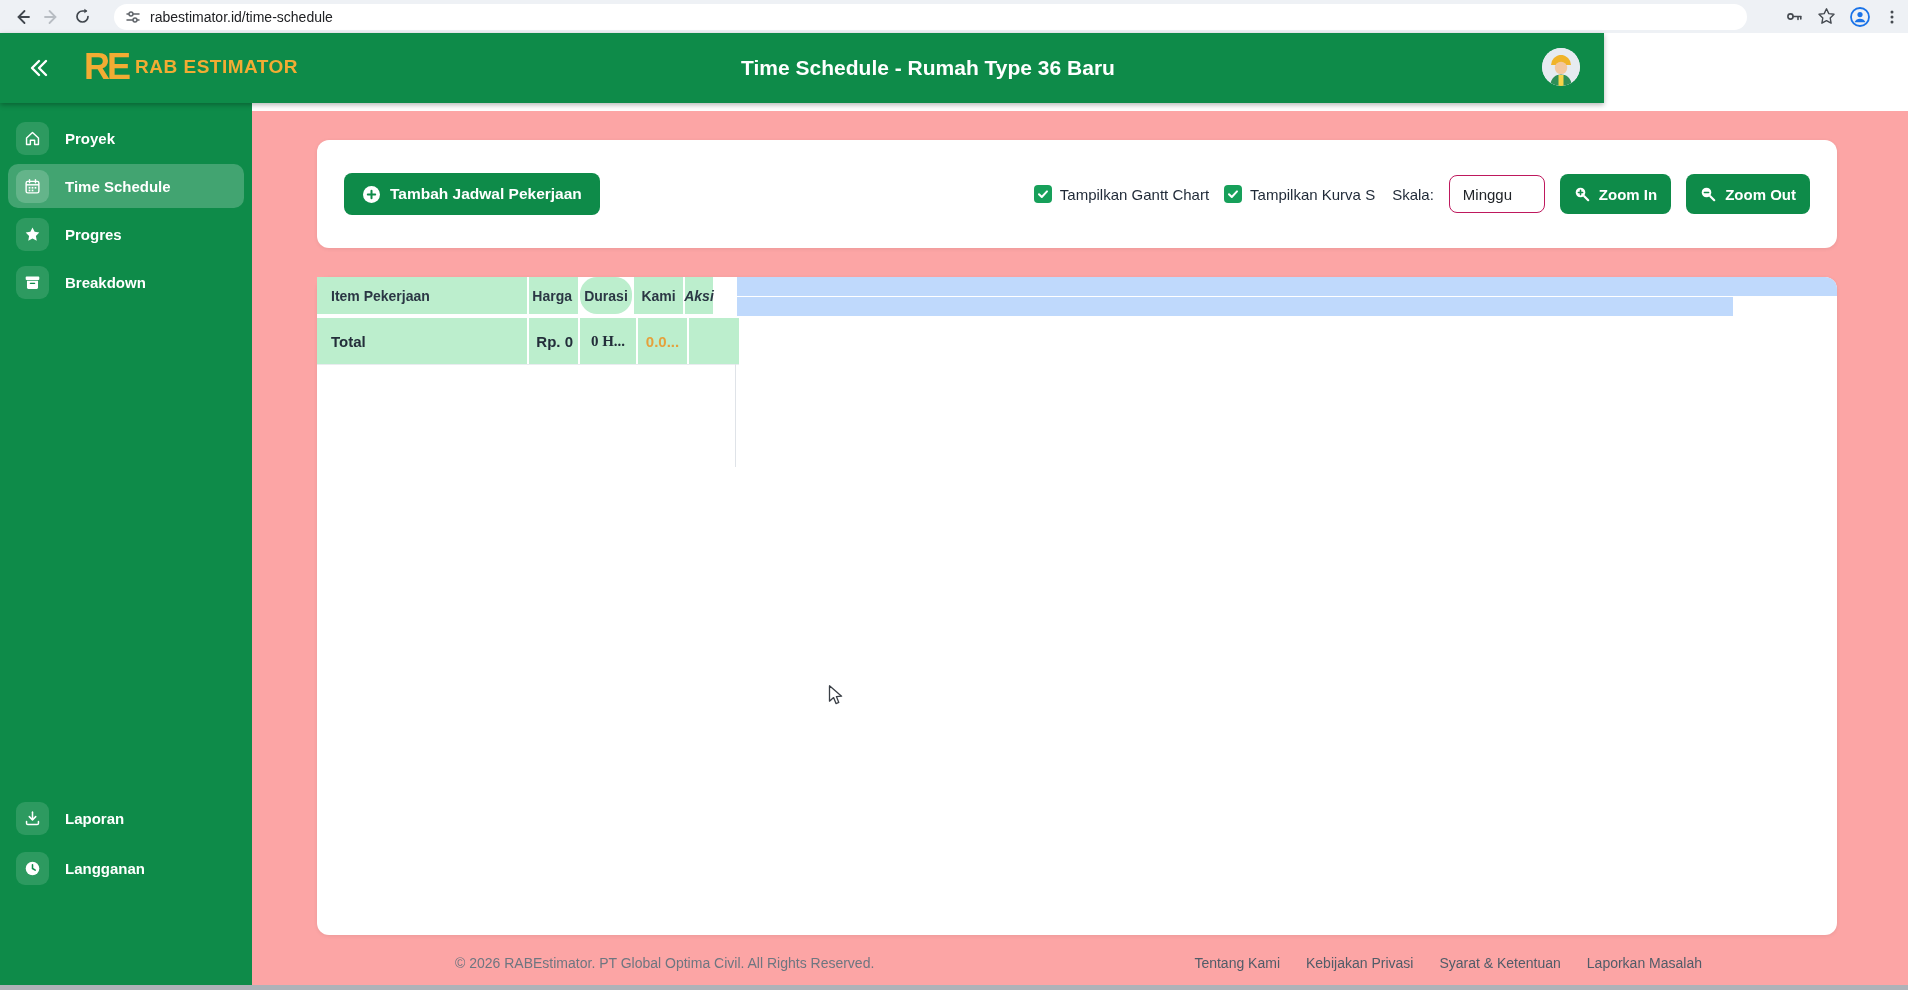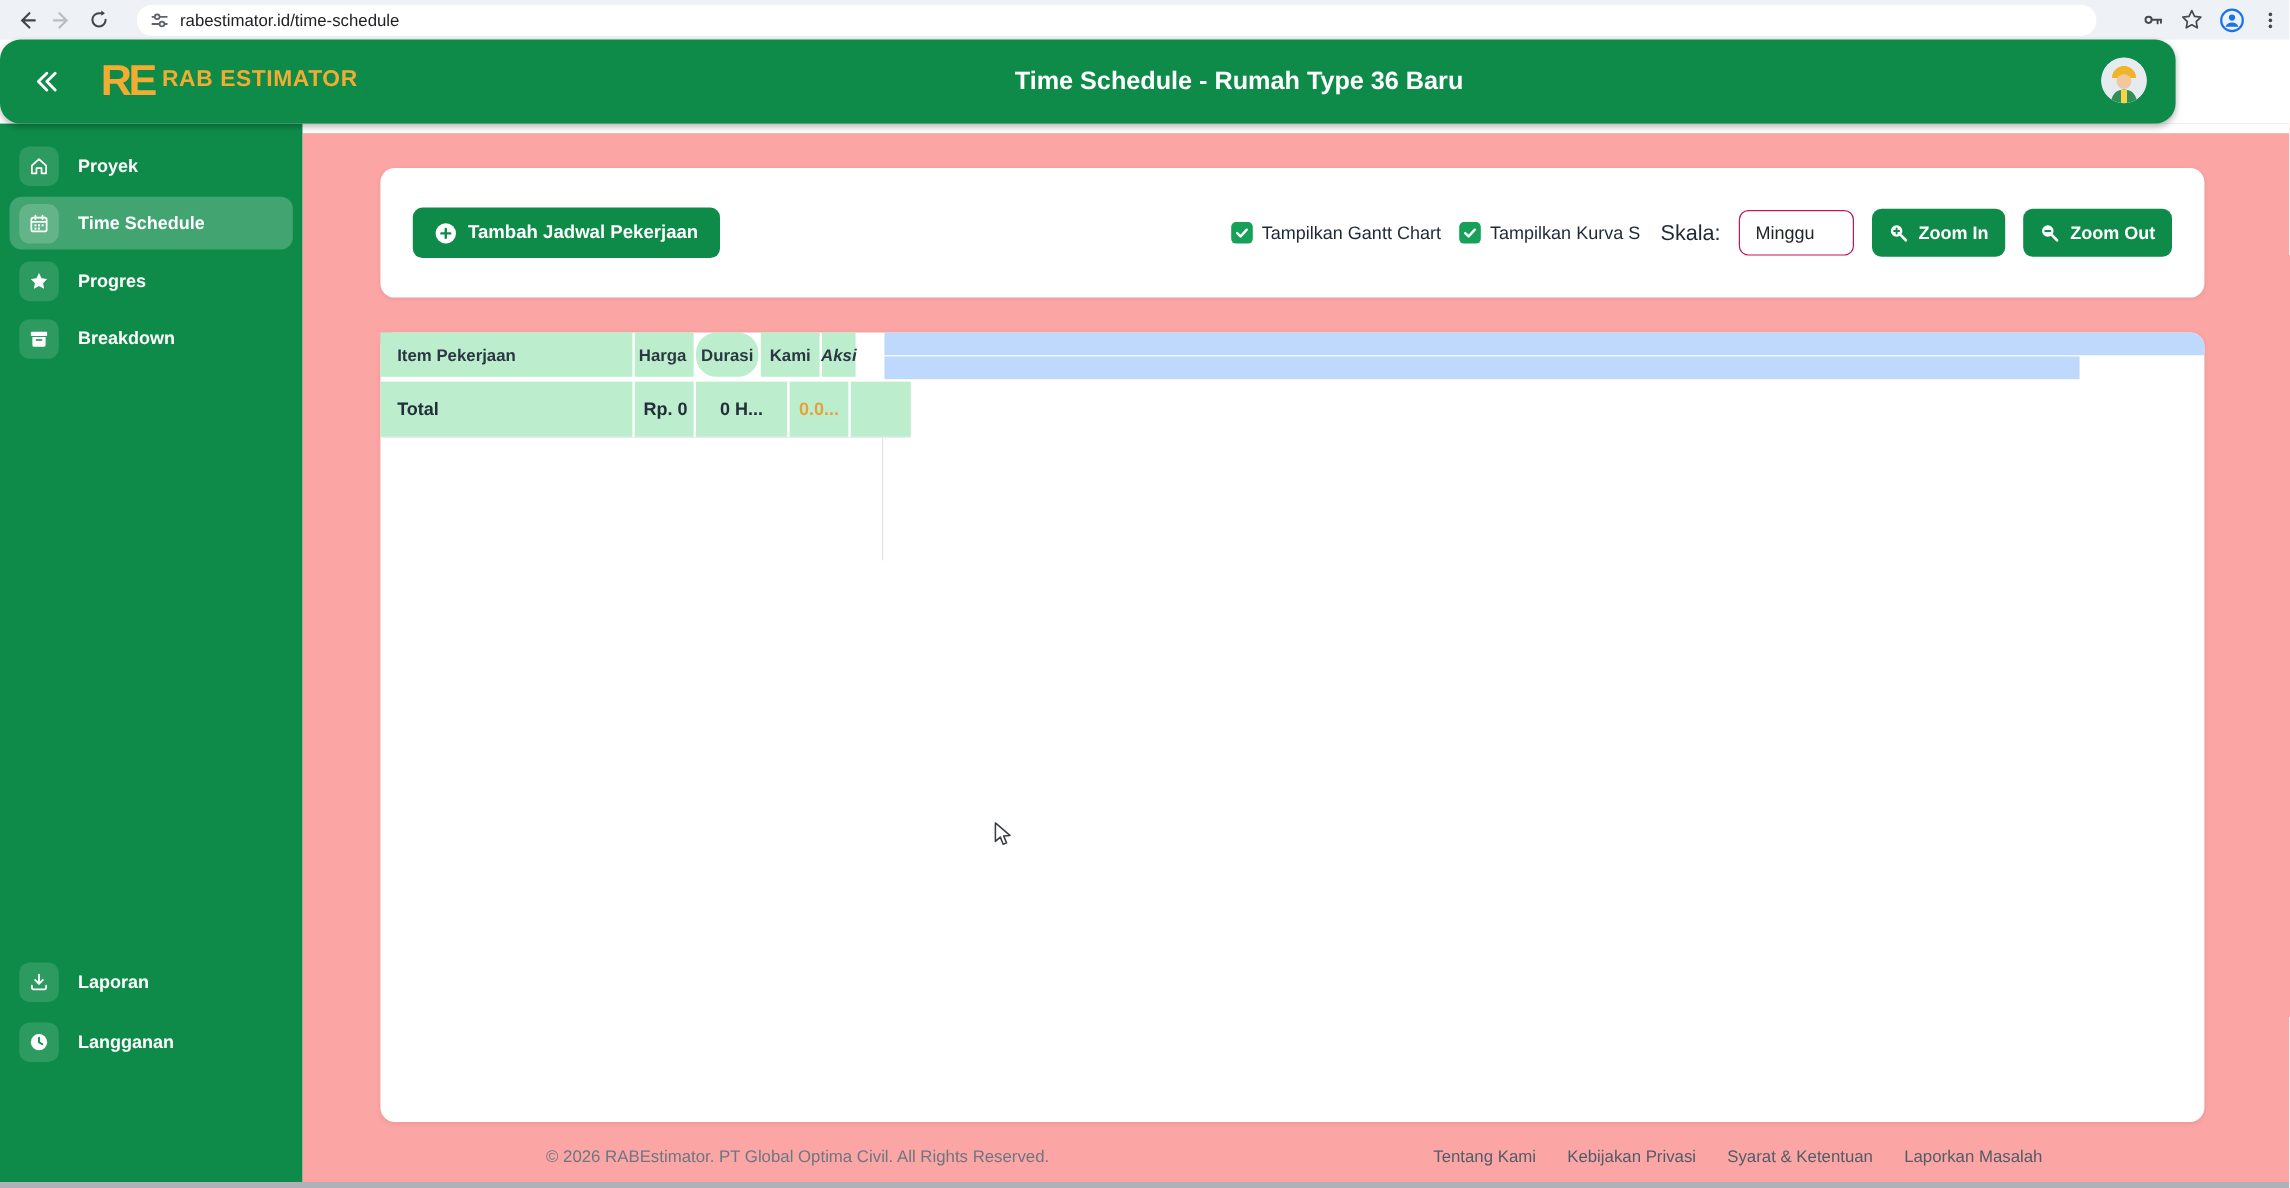--- a/index.html
+++ b/index.html
@@ -9,21 +9,21 @@
 
   
   .chrome { position:absolute; top:0; left:0; width:1908px; height:33px; background:#eef1f5; display:flex; align-items:center; }
   .chrome .navbtn { width:30px; height:30px; display:flex; align-items:center; justify-content:center; border-radius:50%; }
   .chrome .navbtn:nth-child(1){ margin-left:7px; }
   .omnibox { position:absolute; left:114px; top:4px; width:1633px; height:26px; background:#ffffff; border-radius:13px; display:flex; align-items:center; padding-left:11px; }
   .omnibox .url { font-size:14px; color:#202124; margin-left:9px; }
   .chrome-right { position:absolute; right:8px; top:0; height:33px; display:flex; align-items:center; gap:13px; }
 
   
-  .appbar { position:absolute; top:33px; left:0; width:1813px; height:70px; background:#0e8b49; z-index:6; box-shadow:0 2px 5px rgba(0,0,0,.28);border-radius:17px; }
+  .appbar { position:absolute; top:33px; left:0; width:1604px; height:70px; background:#0e8b49; z-index:6; box-shadow:0 2px 5px rgba(0,0,0,.28); }
   .collapse { position:absolute; left:22px; top:18px; width:34px; height:34px; display:flex; align-items:center; justify-content:center; cursor:pointer; }
   .brand { position:absolute; left:84px; top:10px; display:flex; align-items:center; gap:7px; }
   .logo-mark { font-weight:800; font-size:36px; color:#F2AC33; letter-spacing:-3px; line-height:48px; }
   .brand-text { font-weight:700; font-size:19px; color:#F2AC33; letter-spacing:.5px; }
   .appbar-title { position:absolute; left:252px; right:0; top:0; height:70px; display:flex; align-items:center; justify-content:center; color:#fff; font-weight:700; font-size:21px; }
   .appbar-avatar { position:absolute; right:24px; top:15px; width:38px; height:38px; border-radius:50%; overflow:hidden; background:#e8edf2; cursor:pointer; }
 
   
   .sidebar { position:absolute; top:103px; left:0; width:252px; height:887px; background:#0e8b49; z-index:4; }
   .side-list { position:absolute; top:13px; left:8px; right:8px; display:flex; flex-direction:column; gap:4px; }
@@ -40,38 +40,38 @@
   .content-topstrip { position:absolute; top:0; left:0; right:0; height:8px; background:#ffffff; }
 
   .card { position:absolute; background:#fff; border-radius:12px; box-shadow:0 1px 4px rgba(0,0,0,.07); }
   .toolbar-card { left:65px; top:37px; width:1520px; height:108px; display:flex; align-items:center; justify-content:space-between; padding:0 27px; }
   .btn { display:inline-flex; align-items:center; gap:9px; background:#0e8b49; color:#fff; border:none; border-radius:8px; font-family:"Liberation Sans",sans-serif; font-weight:600; cursor:pointer; }
   .btn-add { height:42px; padding:0 18px; font-size:15.5px; }
   .toolbar-right { display:flex; align-items:center; gap:15px; }
   .chk-group { display:flex; align-items:center; gap:8px; cursor:pointer; }
   .checkbox { width:18px; height:18px; border-radius:4px; background:#17a05a; display:flex; align-items:center; justify-content:center; flex:none; }
   .chk-label { font-size:15px; color:#1f2937; }
-  .scale-label { font-size:18px; color:#1f2937; margin-left:2px; }
+  .scale-label { font-size:15px; color:#1f2937; margin-left:2px; }
   .select { width:96px; height:38px; border:1px solid #be185d; border-radius:8px; background:#fff; display:flex; align-items:center; padding-left:13px; font-size:15px; color:#212529; cursor:pointer; }
   .btn-zoom { height:40px; padding:0 14px; font-size:15px; }
 
   
   .table-card { left:65px; top:174px; width:1520px; height:658px; }
   .grid-head { position:absolute; left:0; top:0; display:flex; gap:2px; }
   .gcell { background:#bceecd; height:37px; display:flex; align-items:center; font-size:14px; font-weight:600; color:#2b3744; }
   .gcell.c0 { width:210px; padding-left:14px; }
   .gcell.c1 { width:49px; justify-content:flex-end; padding-right:6px; }
   .gcell.c2 { width:52px; justify-content:center;border-radius:17px; }
   .gcell.c3 { width:49px; justify-content:center; }
   .gcell.c4 { width:28px; justify-content:center;font-style:italic; }
   .grid-total { position:absolute; left:0; top:41px; display:flex; gap:2px; border-bottom:1px solid #e9ecef; }
   .tcell { background:#bceecd; height:46px; display:flex; align-items:center; font-size:15px; font-weight:700; color:#232e3a; }
   .tcell.c0 { width:210px; padding-left:14px; }
   .tcell.c1 { width:49px; justify-content:flex-end; padding-right:5px; }
-  .tcell.c2 { width:76px; justify-content:center; }
+  .tcell.c2 { width:56px; justify-content:center;font-family:Liberation Serif, serif; }
   .tcell.c3 { width:49px; justify-content:center; color:#e5a13c; }
   .tcell.c4 { width:50px; }
   .vline { position:absolute; left:418px; top:87px; width:1px; height:103px; background:#dfe3e8; }
   .gantt-h1 { position:absolute; left:420px; top:0; width:1100px; height:19px; background:#bfd9fc; border-top-right-radius:12px; }
   .gantt-h2 { position:absolute; left:420px; top:20px; width:996px; height:19px; background:#bfd9fc; }
 
   
   .footer { position:absolute; left:252px; right:0; top:941px; height:44px; display:flex; align-items:center; }
   .copyright { position:absolute; left:203px; font-size:14px; color:#6e7680; }
   .foot-links { position:absolute; right:206px; display:flex; gap:26px; }

